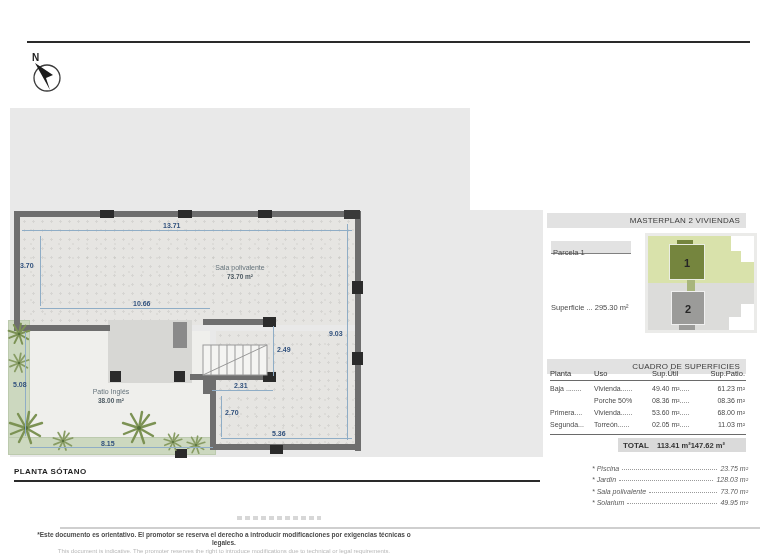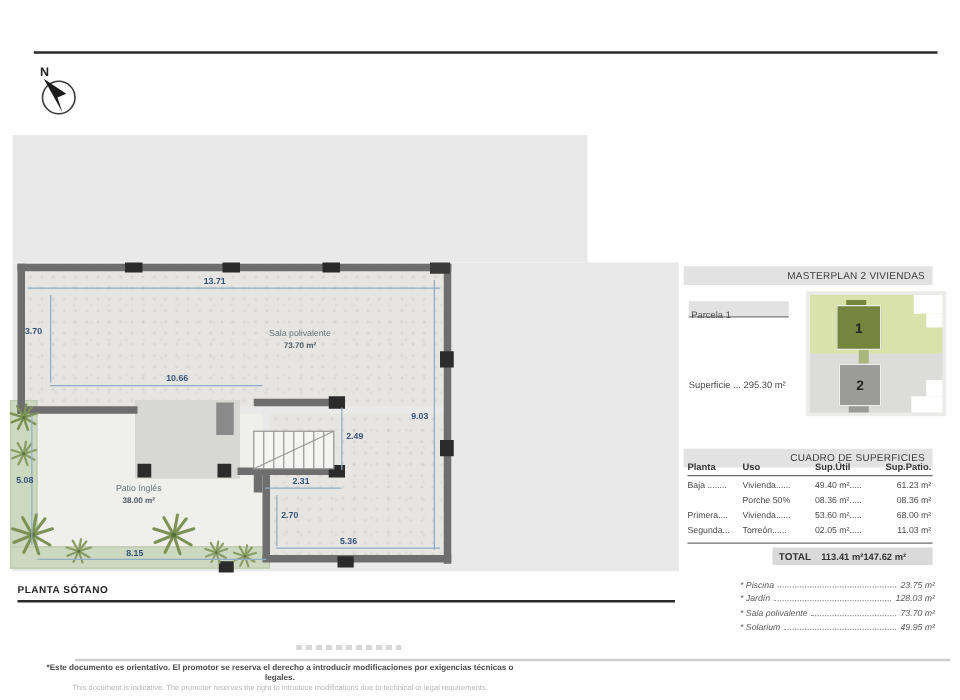--- a/index.html
+++ b/index.html
@@ -17,21 +17,21 @@
   .garden{background:var(--garden,#ccd8bf);border:1px solid #bccaae;box-sizing:border-box;}
   .slab{background:#d7d7d4;}
   .dim{background:var(--dim,#8fadc6);}
   .dim-label{font-size:7px;font-weight:bold;color:var(--dimtext,#31517d);line-height:8px;white-space:nowrap;}
   .room-label{text-align:center;color:#66747c;font-size:7px;line-height:9px;white-space:nowrap;}
   .room-label b{display:block;font-size:6.5px;color:#4d5a62;}
   .bar{background:var(--bar,#e2e2e2);font-size:8px;font-weight:normal;color:#3b3b3b;
        text-align:right;line-height:15px;padding-right:6px;box-sizing:border-box;letter-spacing:.2px;}
   .smalltxt{font-size:7.5px;color:#4a4a4a;line-height:10px;margin-top:45px;}
   .tbl{font-size:7px;color:#4a4a4a;}
-  .tbl .hdr{display:grid;grid-template-columns:44px 58px 50px 44px;font-size:7.5px;font-weight:700;color:#333;height:12px;line-height:12px;}
+  .tbl .hdr{display:grid;grid-template-columns:44px 58px 50px 44px;font-size:7.5px;font-weight:400;color:#333;height:12px;line-height:12px;}
   .tbl .row{display:grid;grid-template-columns:44px 58px 50px 44px;height:12px;line-height:12px;white-space:nowrap;}
   .tbl .rule{height:1px;background:#6a6a6a;}
   .tbl .c4{text-align:right;padding-right:1px;}
   .totalbar{background:#dadada;display:flex;align-items:center;height:14px;font-weight:bold;color:#333;}
   .totalbar .tlab{font-size:8px;padding:0 8px 0 5px;}
   .totalbar .tval{font-size:7.5px;}
   .extras{font-size:7px;font-style:italic;color:#5a5a5a;}
   .extras .xrow{display:flex;align-items:flex-end;height:11.5px;}
   .extras .lead{flex:1;border-bottom:1px dotted #9a9a9a;margin:0 3px 2px 3px;}
   .plantitle{font-size:8px;font-weight:bold;color:#1f1f1f;letter-spacing:.4px;}

